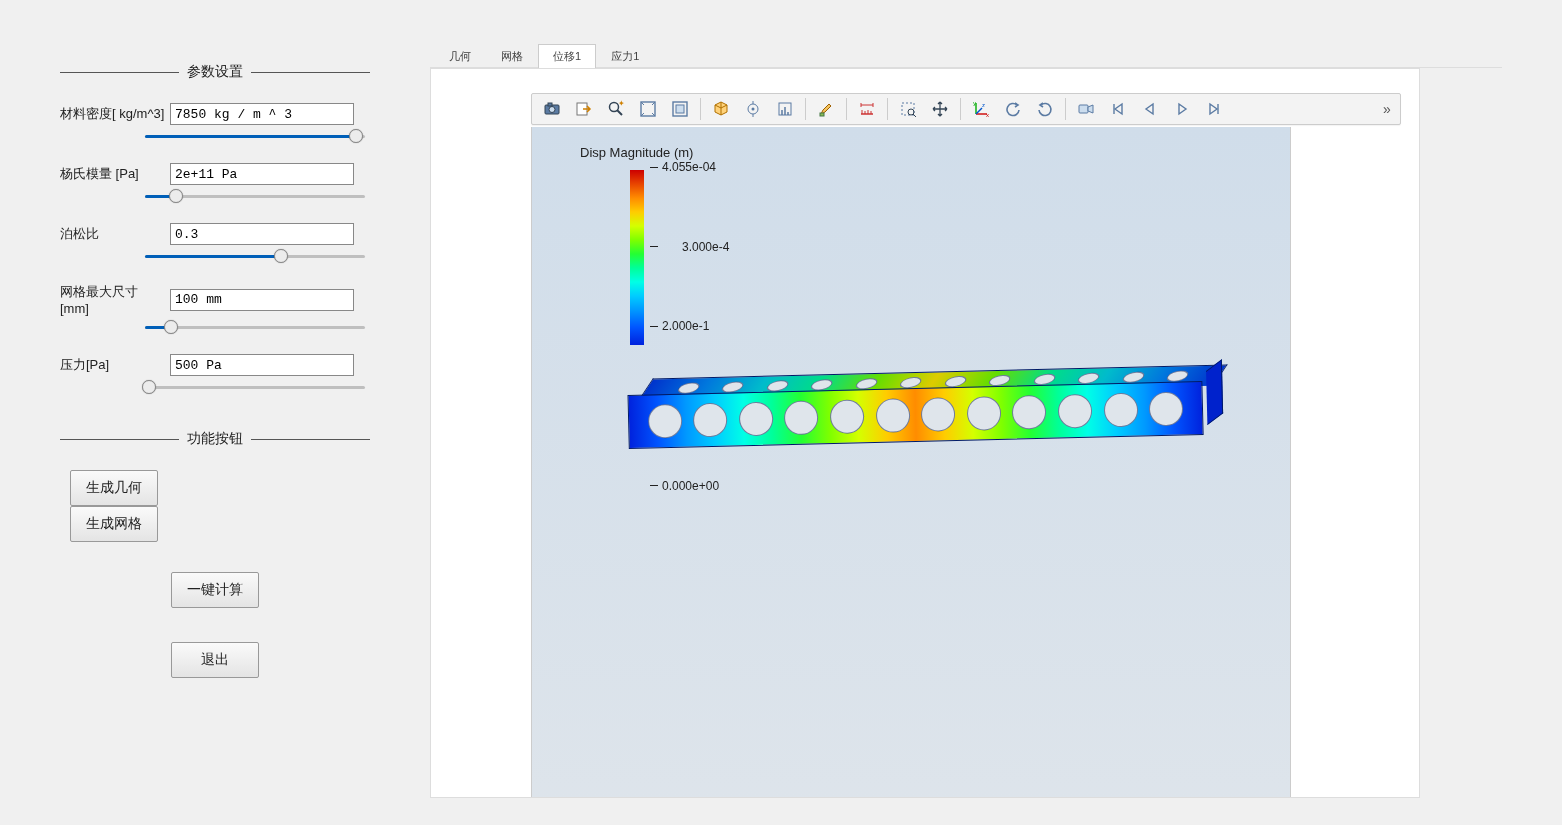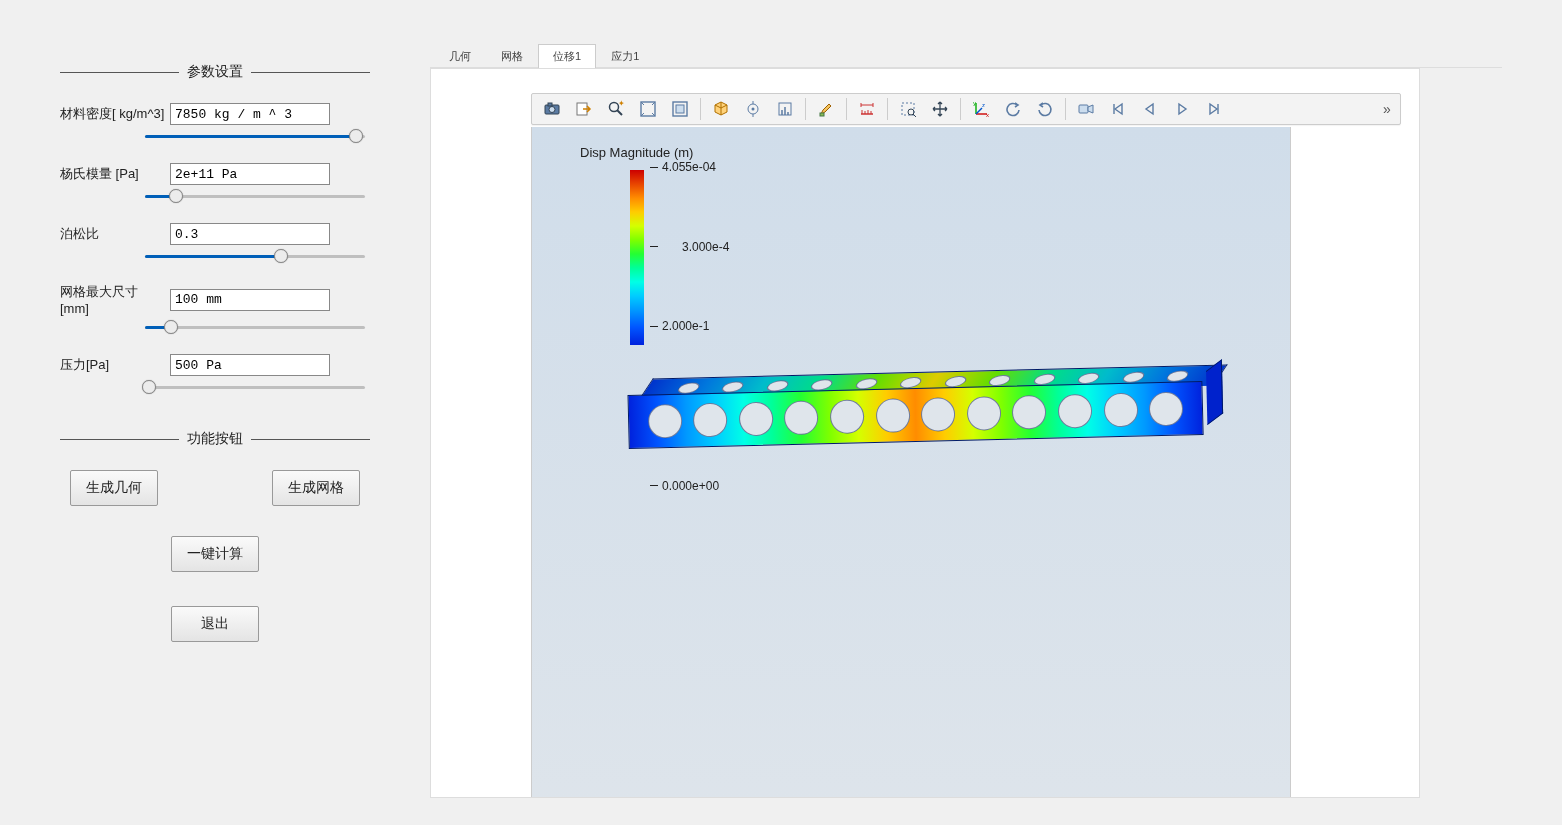--- a/index.html
+++ b/index.html
@@ -36,21 +36,21 @@
   .param-label-line { display:flex; align-items:center; }
   .param-label {
     display:inline-block;
     text-align:left;
     font-size:13px;
     color:#222;
     padding-right:4px;
     width: 110px;
   }
   .param-input {
-    width: 160px;
+    width: 184px;
     height: 22px;
     border:1px solid #888;
     padding:0 4px;
     font-family: "Courier New", monospace;
     font-size:13px;
     background:#fff;
   }
   .slider {
     position:relative;
     width: 220px;
@@ -78,20 +78,21 @@
     background:#ececec;
     border:1px solid #888;
     border-radius:50%;
     box-shadow:0 0 1px rgba(0,0,0,.4);
   }
 
   .button-grid {
     display:flex;
     justify-content:space-between;
     margin: 10px 10px 30px 10px;
+    flex-direction: column;
   }
   .app-button {
     width:88px; height:36px;
     background:linear-gradient(#fafafa,#e4e4e4);
     border:1px solid #999;
     border-radius:2px;
     font-size:14px;
     color:#222;
     cursor:pointer;
   }

